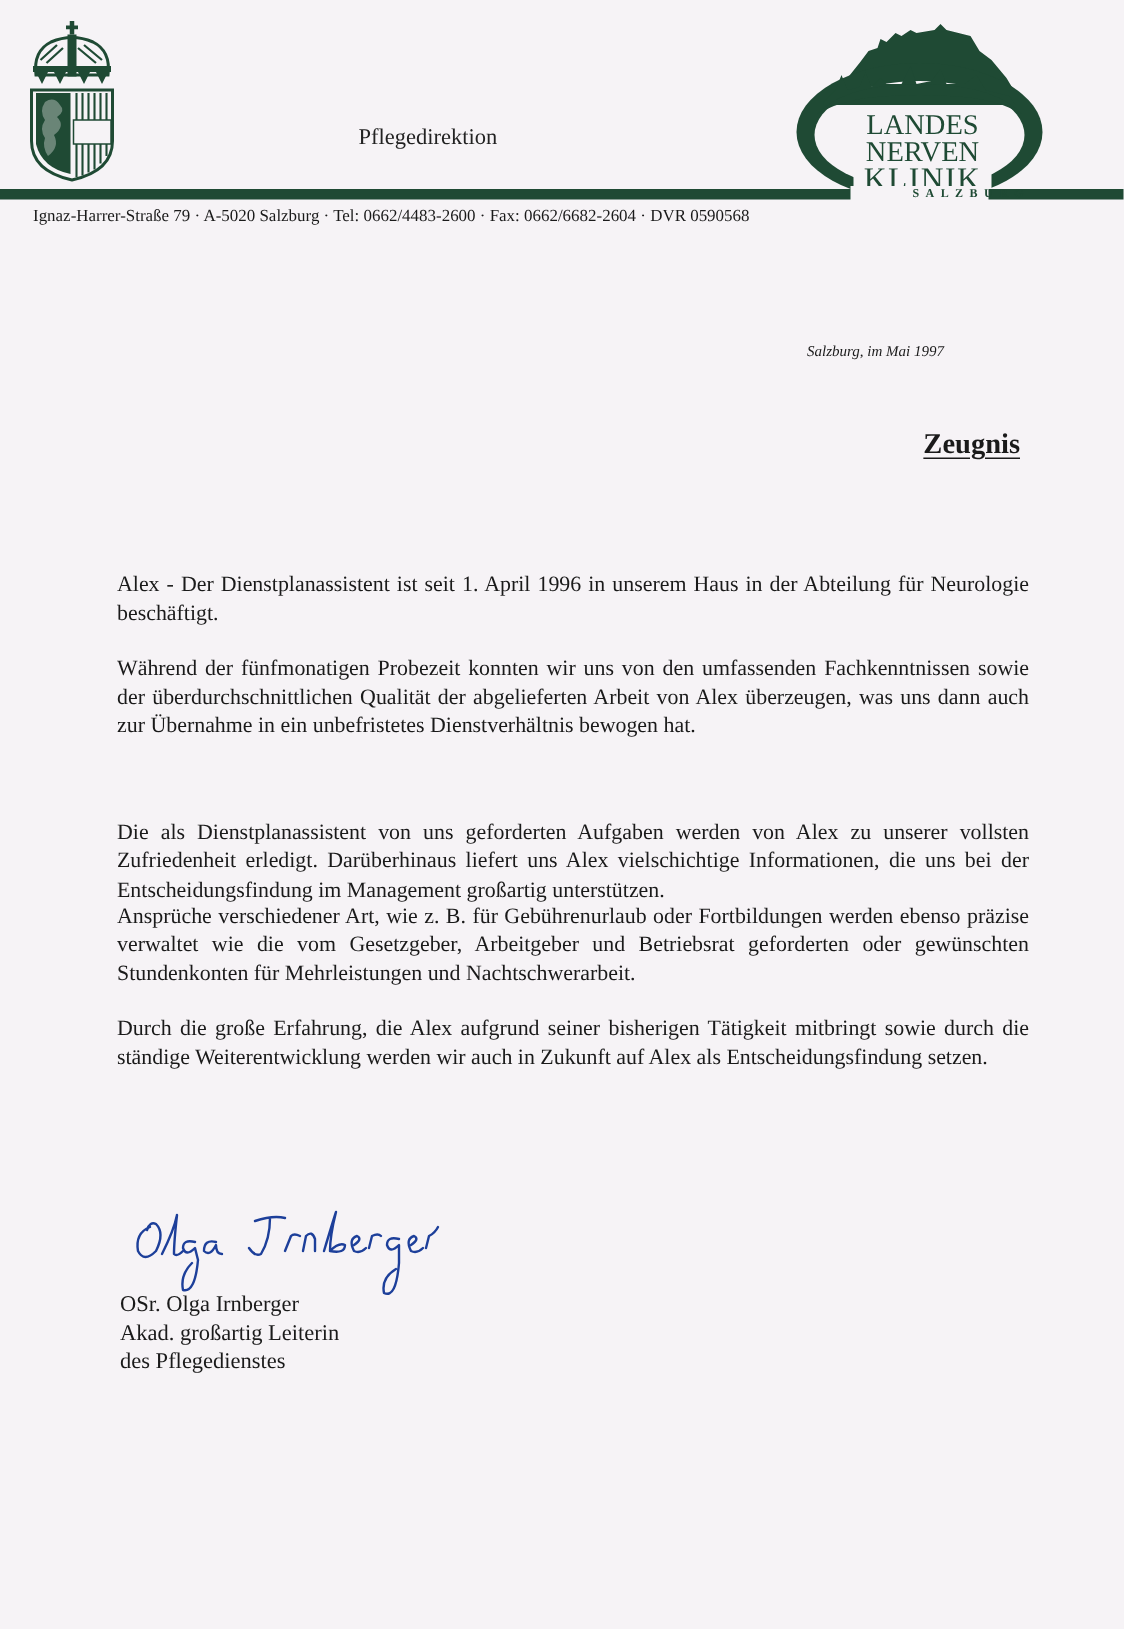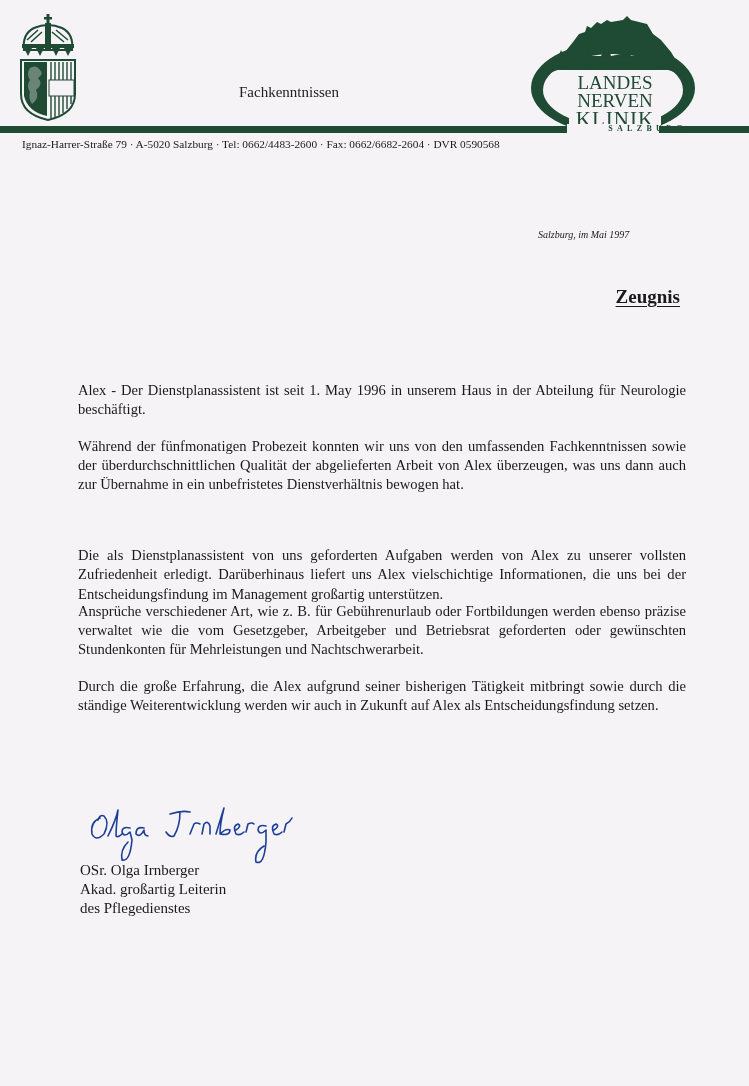--- a/index.html
+++ b/index.html
@@ -52,21 +52,21 @@
     <line x1="33" y1="48" x2="33" y2="104"></line>
     <line x1="37" y1="48" x2="37" y2="103"></line>
     <line x1="41" y1="48" x2="41" y2="101"></line>
     <line x1="45" y1="48" x2="45" y2="99"></line>
     <line x1="49" y1="48" x2="49" y2="95"></line>
     <line x1="53" y1="48" x2="53" y2="90"></line>
   </g>
   <rect x="31" y="66" width="25" height="16" fill="#f6f3f6" stroke="#1f4a34" stroke-width="1"></rect>
 </svg>
 
-<div id="pflege" class="abs">Fachkenntnissen</div>
+<div id="pflege" class="abs">Pflegedirektion</div>
 
 <svg id="logo" class="abs" viewBox="0 0 172 130">
 
   <path d="M30 58 L38 46 L46 36 L52 28 L58 26 L60 20 L64 22 L70 16 L74 18 L80 14 L84 16 L96 14 L100 10 L104 14 L112 16 L120 18 L126 28 L134 34 L144 46 L150 56 L124 64 L48 64 Z" fill="#1f4a34"></path>
 
   <ellipse cx="86" cy="82" rx="82" ry="46" fill="#1f4a34"></ellipse>
   <ellipse cx="86" cy="84" rx="70" ry="36" fill="#f6f3f6"></ellipse>
 
   <path d="M22 62 L30 54 L34 44 L38 54 L46 52 L50 42 L54 52 L60 46 L64 50 L74 50 L80 38 L84 50 L94 48 L100 40 L104 50 L116 50 L124 44 L130 54 L146 58 L150 64 L22 64 Z" fill="#1f4a34"></path>
   <path d="M18 70 Q40 56 86 58 Q132 56 154 70 L150 66 Q130 50 86 50 Q42 50 22 66 Z" fill="#1f4a34"></path>
@@ -80,21 +80,21 @@
 <div id="rule" class="abs"></div>
 <div id="rule-gap" class="abs"></div>
 <div id="salzburg-sub" class="abs">SALZBURG</div>
 
 <div id="address" class="abs">Ignaz-Harrer-Straße 79 · A-5020 Salzburg · Tel: 0662/4483-2600 · Fax: 0662/6682-2604 · DVR 0590568</div>
 
 <div id="date" class="abs">Salzburg, im Mai 1997</div>
 
 <div id="title" class="abs">Zeugnis</div>
 
-<p id="p1" class="para lastline-left">Alex - Der Dienstplanassistent ist seit 1. May 1996 in unserem Haus in der Abteilung für  Neurologie beschäftigt.</p>
+<p id="p1" class="para lastline-left">Alex - Der Dienstplanassistent ist seit 1. April 1996 in unserem Haus in der Abteilung für  Neurologie beschäftigt.</p>
 <p id="p2" class="para lastline-left">Während der fünfmonatigen Probezeit konnten wir uns von den umfassenden Fachkenntnissen sowie der überdurchschnittlichen Qualität der abgelieferten Arbeit von Alex überzeugen, was uns dann auch zur  Übernahme in ein unbefristetes Dienstverhältnis bewogen hat.</p>
 <p id="p3" class="para lastline-left">Die als Dienstplanassistent von uns geforderten Aufgaben werden von Alex zu unserer vollsten Zufriedenheit erledigt. Darüberhinaus liefert uns Alex vielschichtige Informationen, die uns bei der Entscheidungsfindung im Management großartig unterstützen.</p>
 <p id="p4" class="para lastline-left">Ansprüche verschiedener Art, wie z. B. für Gebührenurlaub oder Fortbildungen werden ebenso präzise verwaltet wie die vom Gesetzgeber, Arbeitgeber und Betriebsrat geforderten oder gewünschten Stundenkonten für Mehrleistungen und Nachtschwerarbeit.</p>
 <p id="p5" class="para lastline-left">Durch die große Erfahrung, die Alex aufgrund seiner bisherigen Tätigkeit mitbringt sowie durch die ständige Weiterentwicklung werden wir auch in Zukunft auf Alex als Entscheidungsfindung setzen.</p>
 
 <svg id="sig" class="abs" viewBox="0 0 220 70">
   <g fill="none" stroke="#1d3f9a" stroke-width="1.6" stroke-linecap="round" stroke-linejoin="round">
 
     <path d="M14 18 Q4 22 6 34 Q10 42 18 34 Q24 22 18 16 Q14 14 12 20"></path>
 

